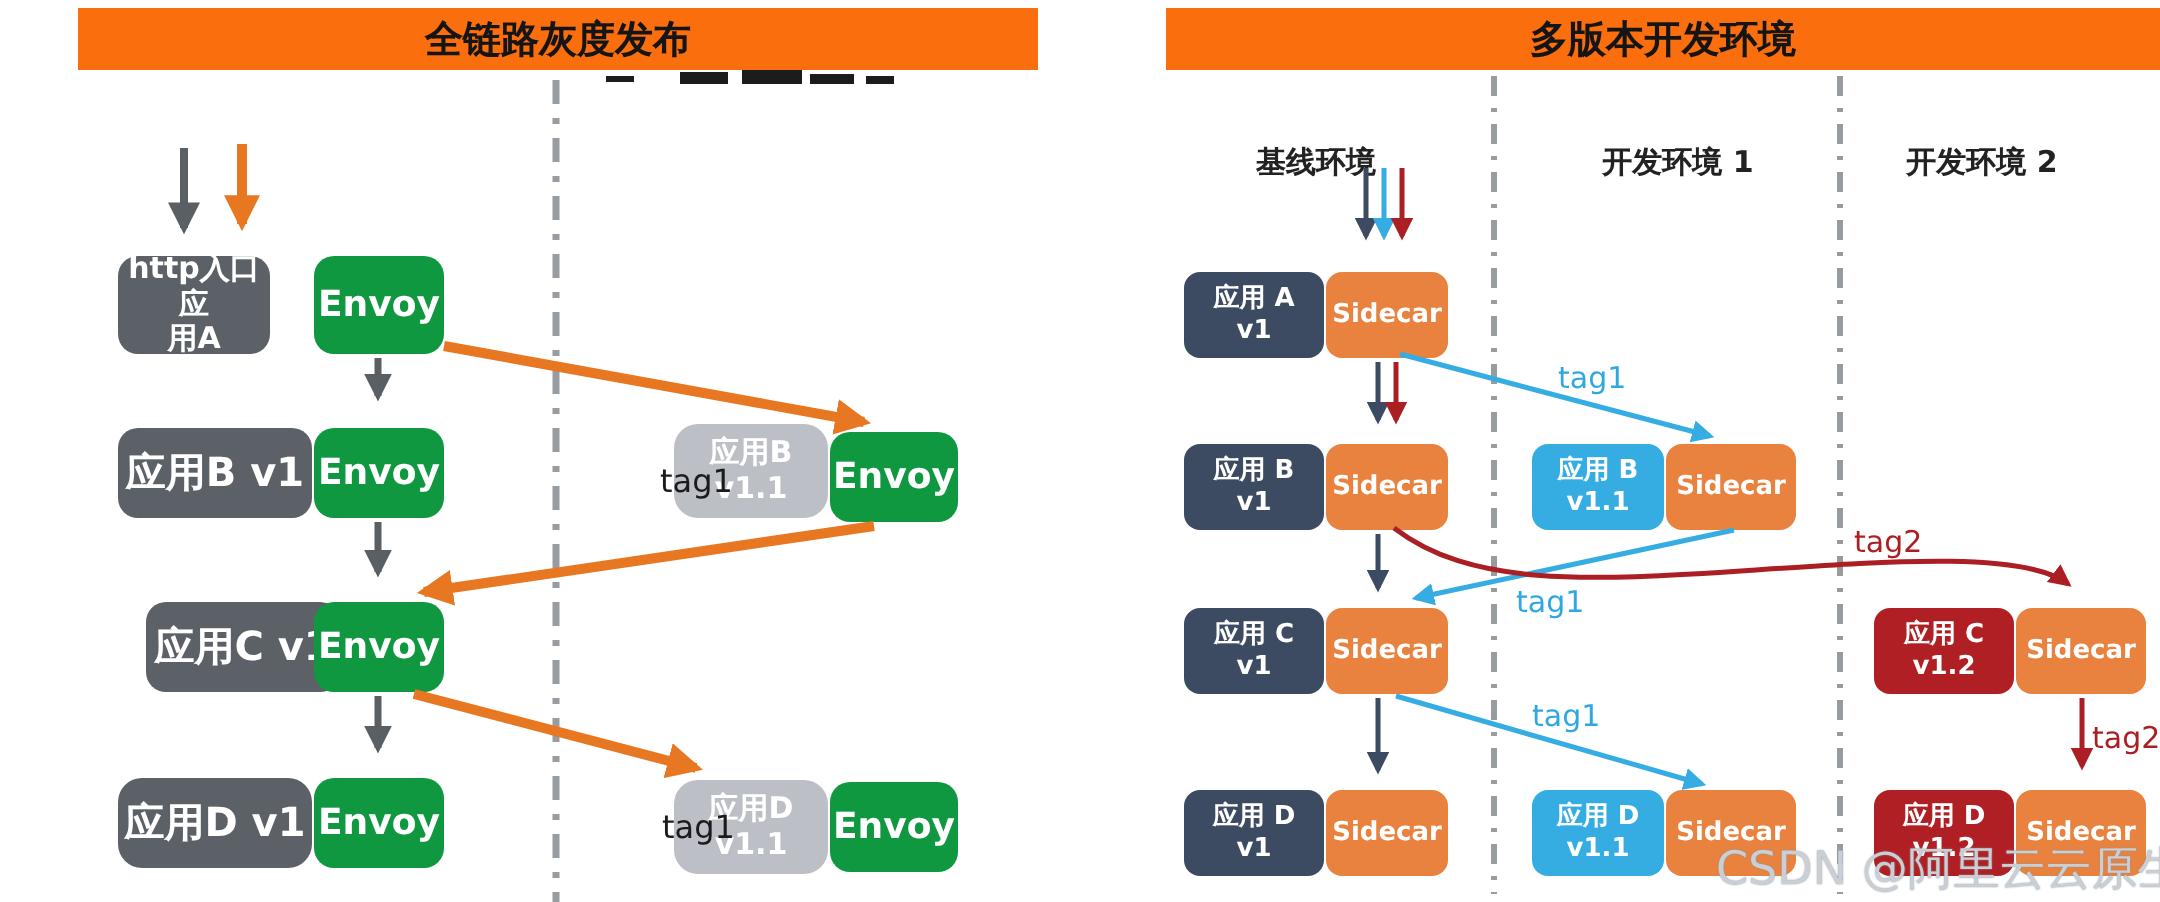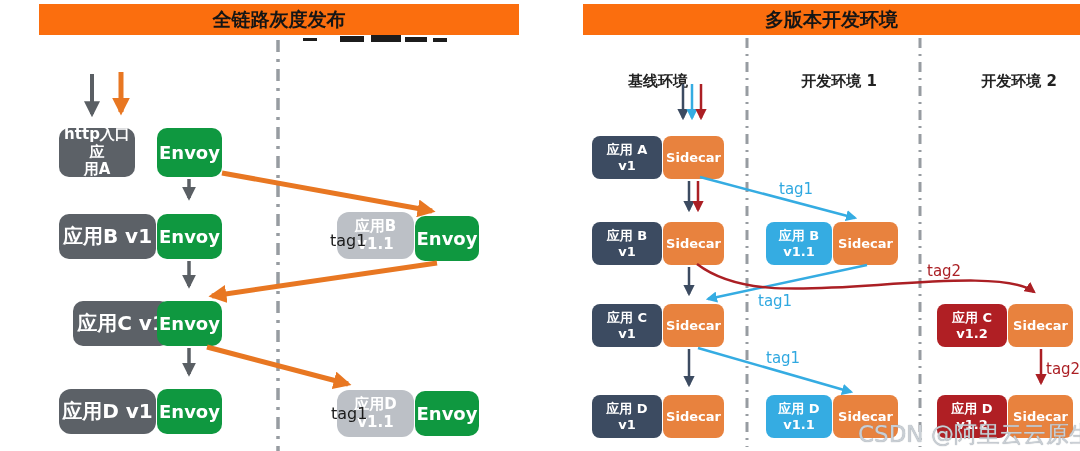--- a/index.html
+++ b/index.html
@@ -97,21 +97,21 @@
   <div class="box envoy" style="left:415px;top:391px;width:64px;height:45px;">
     <span>Envoy</span>
   </div>
 
   <div class="hdr" style="left:583px;width:497px;">
     <span>多版本开发环境</span>
   </div>
 
   <div class="col-label" style="left:603px;">基线环境</div>
   <div class="col-label" style="left:784px;">开发环境 1</div>
-  <div class="col-label" style="left:964px;text-align:center;">开发环境 2</div>
+  <div class="col-label" style="left:936px;text-align:center;">开发环境 2</div>
 
   <div class="box navy two-line" style="left:592px;top:136px;width:70px;height:43px;">
     <span>应用 A</span>
     <span>v1</span>
   </div>
   <div class="box sidecar" style="left:663px;top:136px;width:61px;height:43px;">
     <span>Sidecar</span>
   </div>
 
   <div class="box navy two-line" style="left:592px;top:222px;width:70px;height:43px;">

